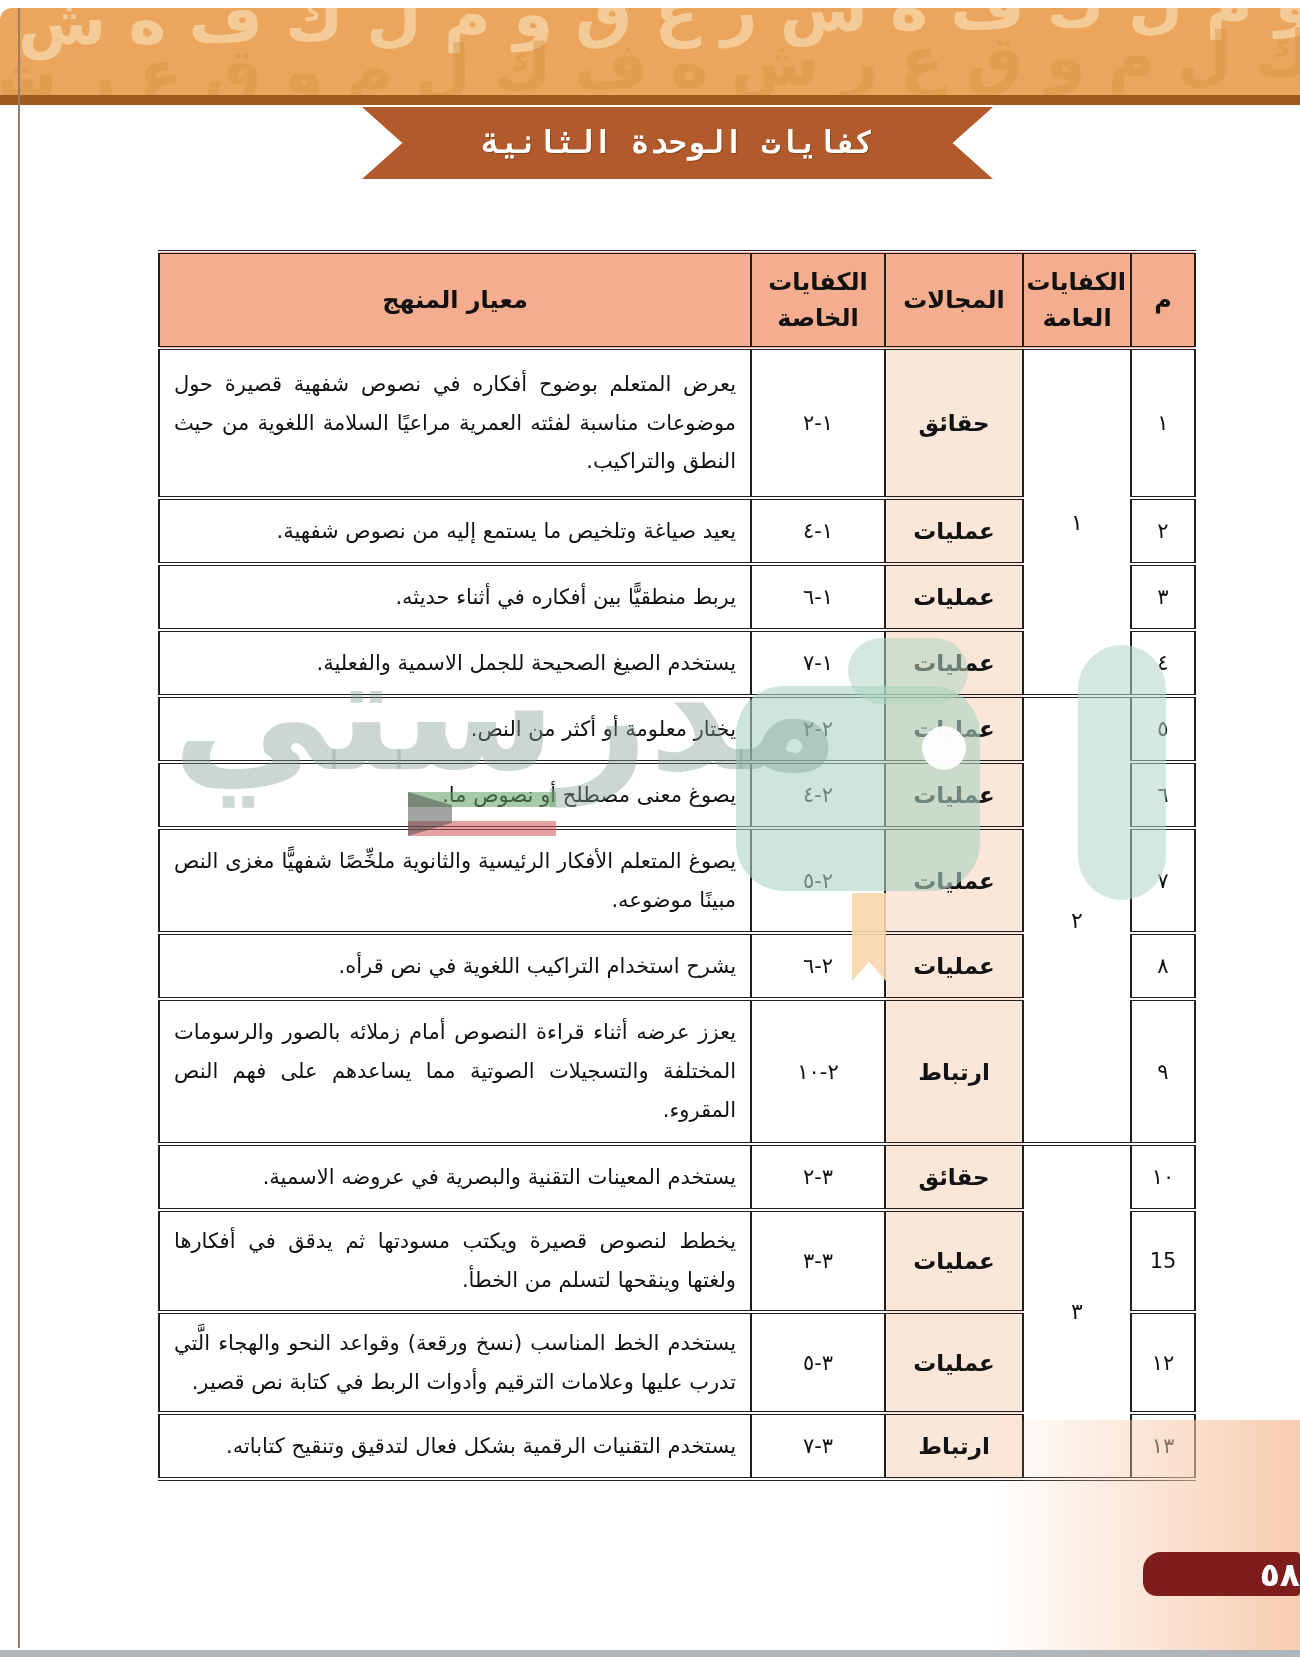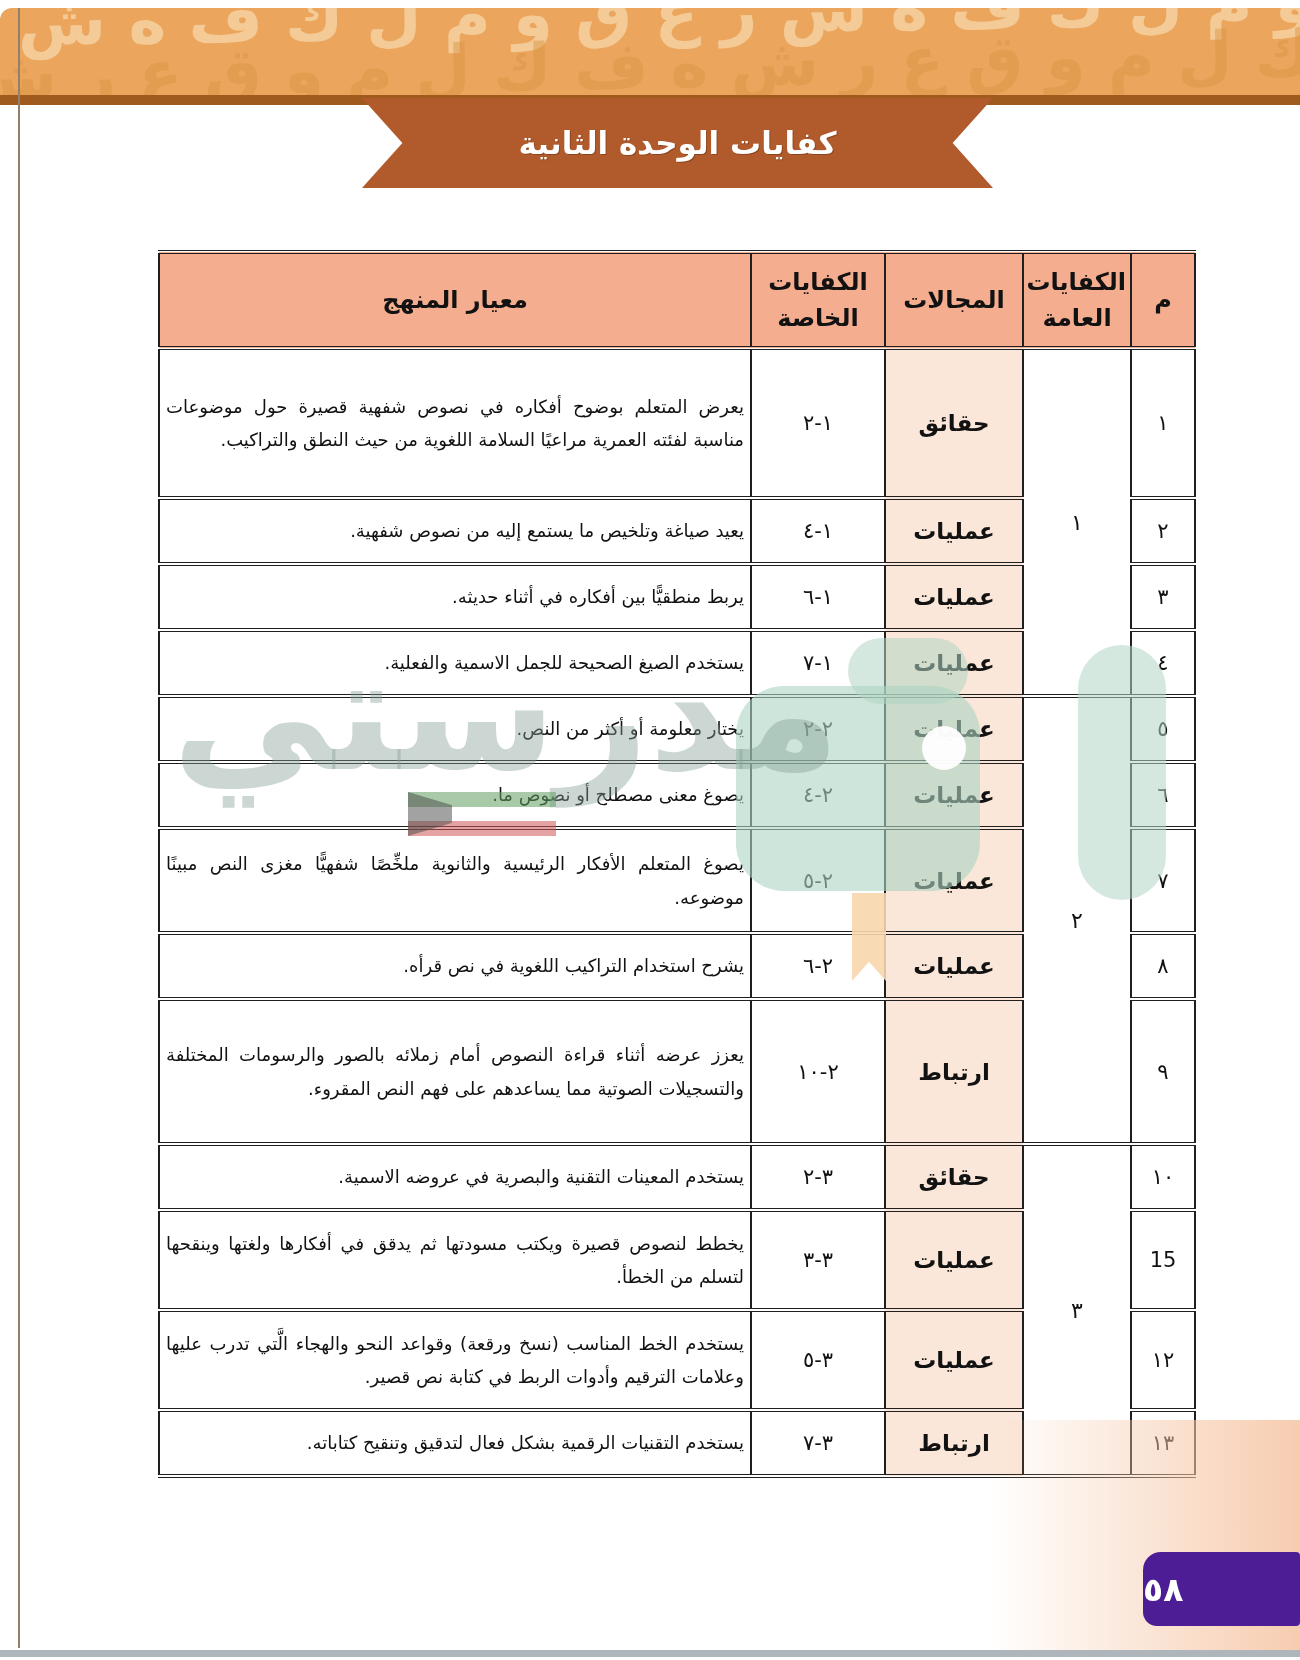--- a/index.html
+++ b/index.html
@@ -25,47 +25,48 @@
     position:absolute; left:0; top:95px; width:1300px; height:10px;
     background:#9f5a1d;
   }
   .side-line {
     position:absolute; left:18px; top:8px; width:2px; height:1640px;
     background:#94806a;
   }
 
   
   .ribbon {
-    position:absolute; left:362px; top:98px; width:631px; height:90px;
+    position:absolute; left:362px; top:107px; width:631px; height:72px;
     background:#b15a2c;
     clip-path:polygon(0% 0%, 100% 0%, 93.6% 50%, 100% 100%, 0% 100%, 6.4% 50%);
     display:flex; align-items:center; justify-content:center;
     filter:drop-shadow(2px 3px 2px rgba(120,120,120,0.35));
+    font-family:Liberation Mono, monospace;
   }
   .ribbon .ribbon-title {
     color:#ffffff; font-size:31px; font-weight:bold; letter-spacing:1px;
     text-shadow:1px 1px 0 rgba(90,40,10,0.4);
   }
 
   
   .table-wrap { position:absolute; left:160px; top:250px; width:1036px; }
   table.ct { width:1036px; border-collapse:collapse; table-layout:fixed;
              background:#ffffff; }
   table.ct td, table.ct th {
     border-left:2px solid #1f1f1f; border-right:2px solid #1f1f1f;
     border-top:4px double #1f1f1f; border-bottom:4px double #1f1f1f;
     vertical-align:middle; color:#121212;
   }
   table.ct th {
     background:#f5ad8f; font-size:24px; font-weight:bold;
     text-align:center; padding:8px 4px; line-height:1.5;
   }
   td.std {
-    font-size:18px; line-height:1.85; text-align:justify;
-    padding:10px 6px; 
+    font-size:21px; line-height:1.85; text-align:justify;
+    padding:10px 14px; 
   }
   td.code {
     font-size:21px; text-align:center;
     direction:ltr; unicode-bidi:bidi-override;
   }
   td.domain { font-size:23px; text-align:center; background:#fbe7d9;font-weight:bold; }
   td.gen    { font-size:22px; text-align:center; background:#ffffff; }
   td.num    { font-size:21px; text-align:center;
               direction:ltr; unicode-bidi:bidi-override; }
   tr.hh  { height:96px; }
@@ -106,23 +107,23 @@
   .wm-site { position:absolute; left:292px; top:846px; width:560px;
              direction:ltr; text-align:center; font-size:27px;
              letter-spacing:17px; color:rgba(158,150,138,0.75); }
 
   
   .corner-glow {
     position:absolute; left:990px; top:1420px; width:310px; height:235px;
     background:linear-gradient(to left, rgba(246,199,167,0.9), rgba(246,199,167,0));
   }
   .page-num-box {
-    position:absolute; left:1143px; top:1552px; width:157px; height:74px;
-    background:#4c1d95; border-radius:18px 4px 4px 14px;
-    display:flex; align-items:center; justify-content:flex-end; z-index:7;
+    position:absolute; left:1143px; top:1552px; width:157px; height:44px;
+    background:#7f1d1d; border-radius:18px 4px 4px 14px;
+    display:flex; align-items:center; justify-content:flex-start; z-index:7;
   }
   .page-num { color:#ffffff; font-size:33px; font-weight:bold; }
   .bottom-line {
     position:absolute; left:0; top:1650px; width:1300px; height:7px;
     background:#aeb6bb;
   }
 </style>
 </head>
 <body>
 

